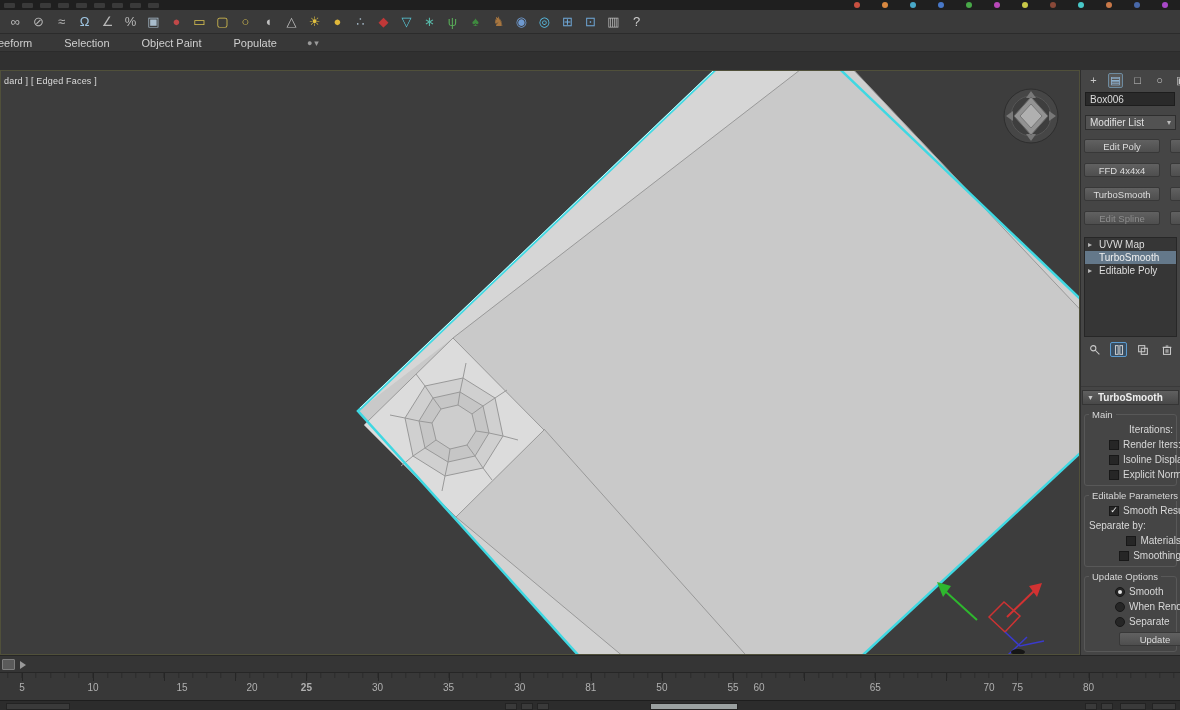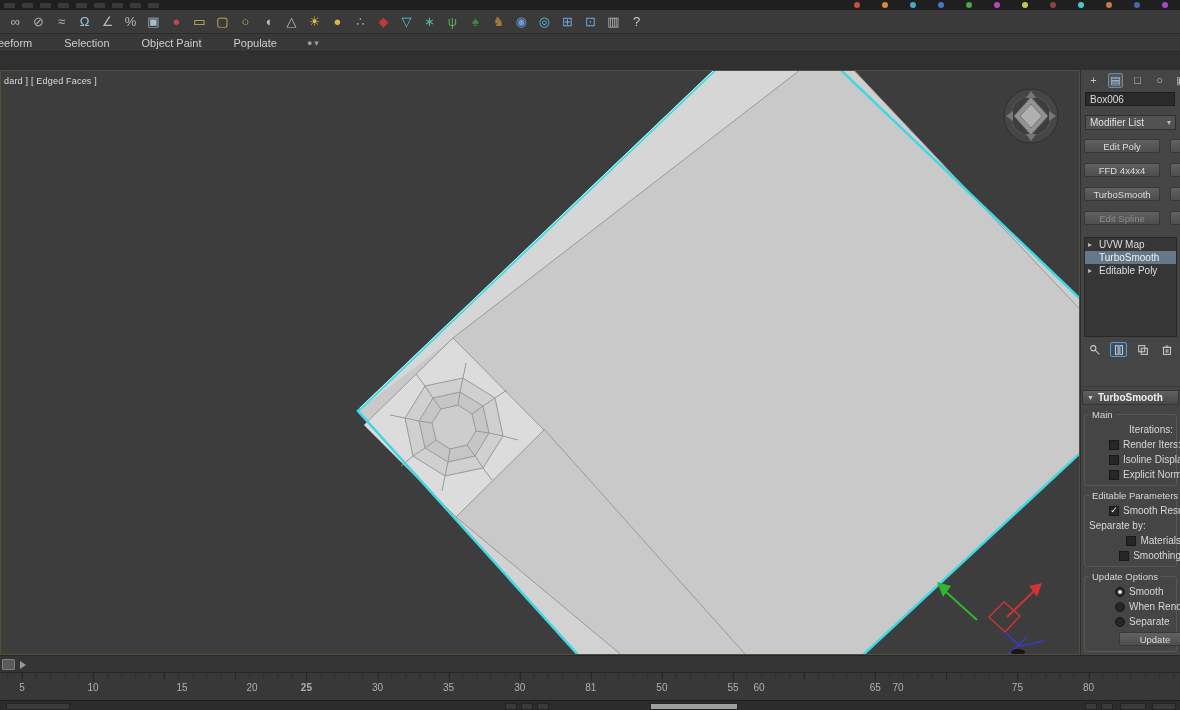--- a/index.html
+++ b/index.html
@@ -419,21 +419,21 @@
       <span class="rnum" style="left: 590.8px;">81</span>
       <div class="mtick" style="left: 661.9px;"></div>
       <span class="rnum" style="left: 661.9px;">50</span>
       <div class="mtick" style="left: 733px;"></div>
       <span class="rnum" style="left: 733px;">55</span>
       <div class="mtick" style="left: 804.1px;"></div>
       <span class="rnum" style="left: 759px;">60</span>
       <div class="mtick" style="left: 875.2px;"></div>
       <span class="rnum" style="left: 875.2px;">65</span>
       <div class="mtick" style="left: 946.3px;"></div>
-      <span class="rnum" style="left: 898px;">70</span>
+      <span class="rnum" style="left: 989px;">70</span>
       <div class="mtick" style="left: 1017.4px;"></div>
       <span class="rnum" style="left: 1017.4px;">75</span>
       <div class="mtick" style="left: 1088.5px;"></div>
       <span class="rnum" style="left: 1088.5px;">80</span>
     </div>
 
   <div class="status-bar">
     <div class="sb-box" style="left:6px;width:64px;"></div>
     <div class="sb-box" style="left:505px;width:12px;"></div>
     <div class="sb-box" style="left:521px;width:12px;"></div>

